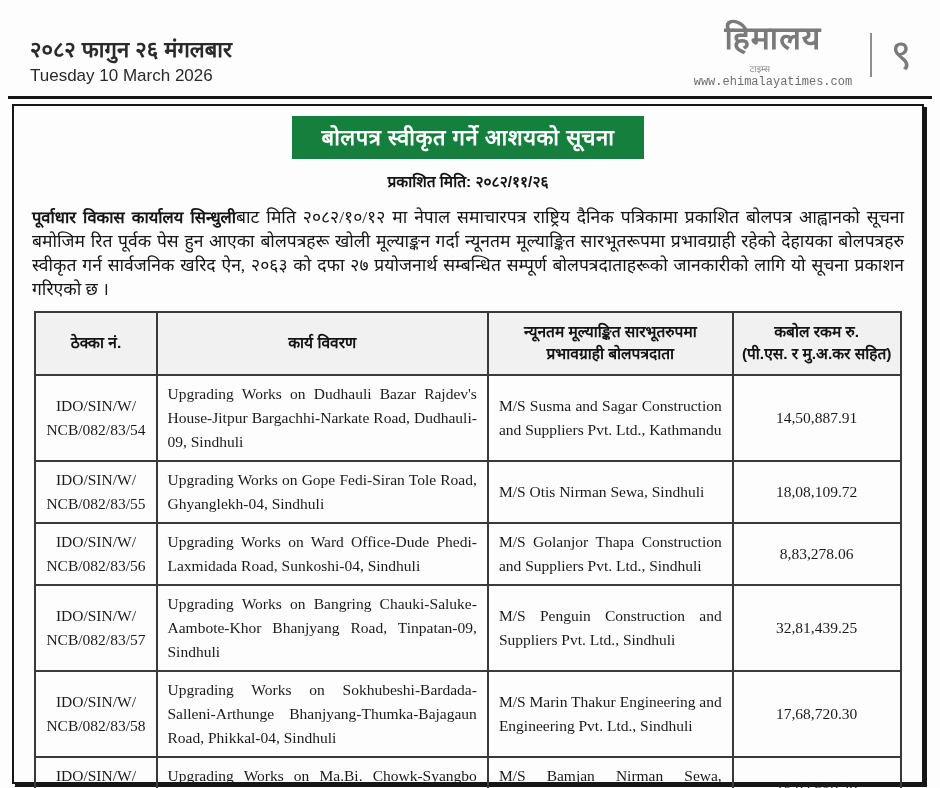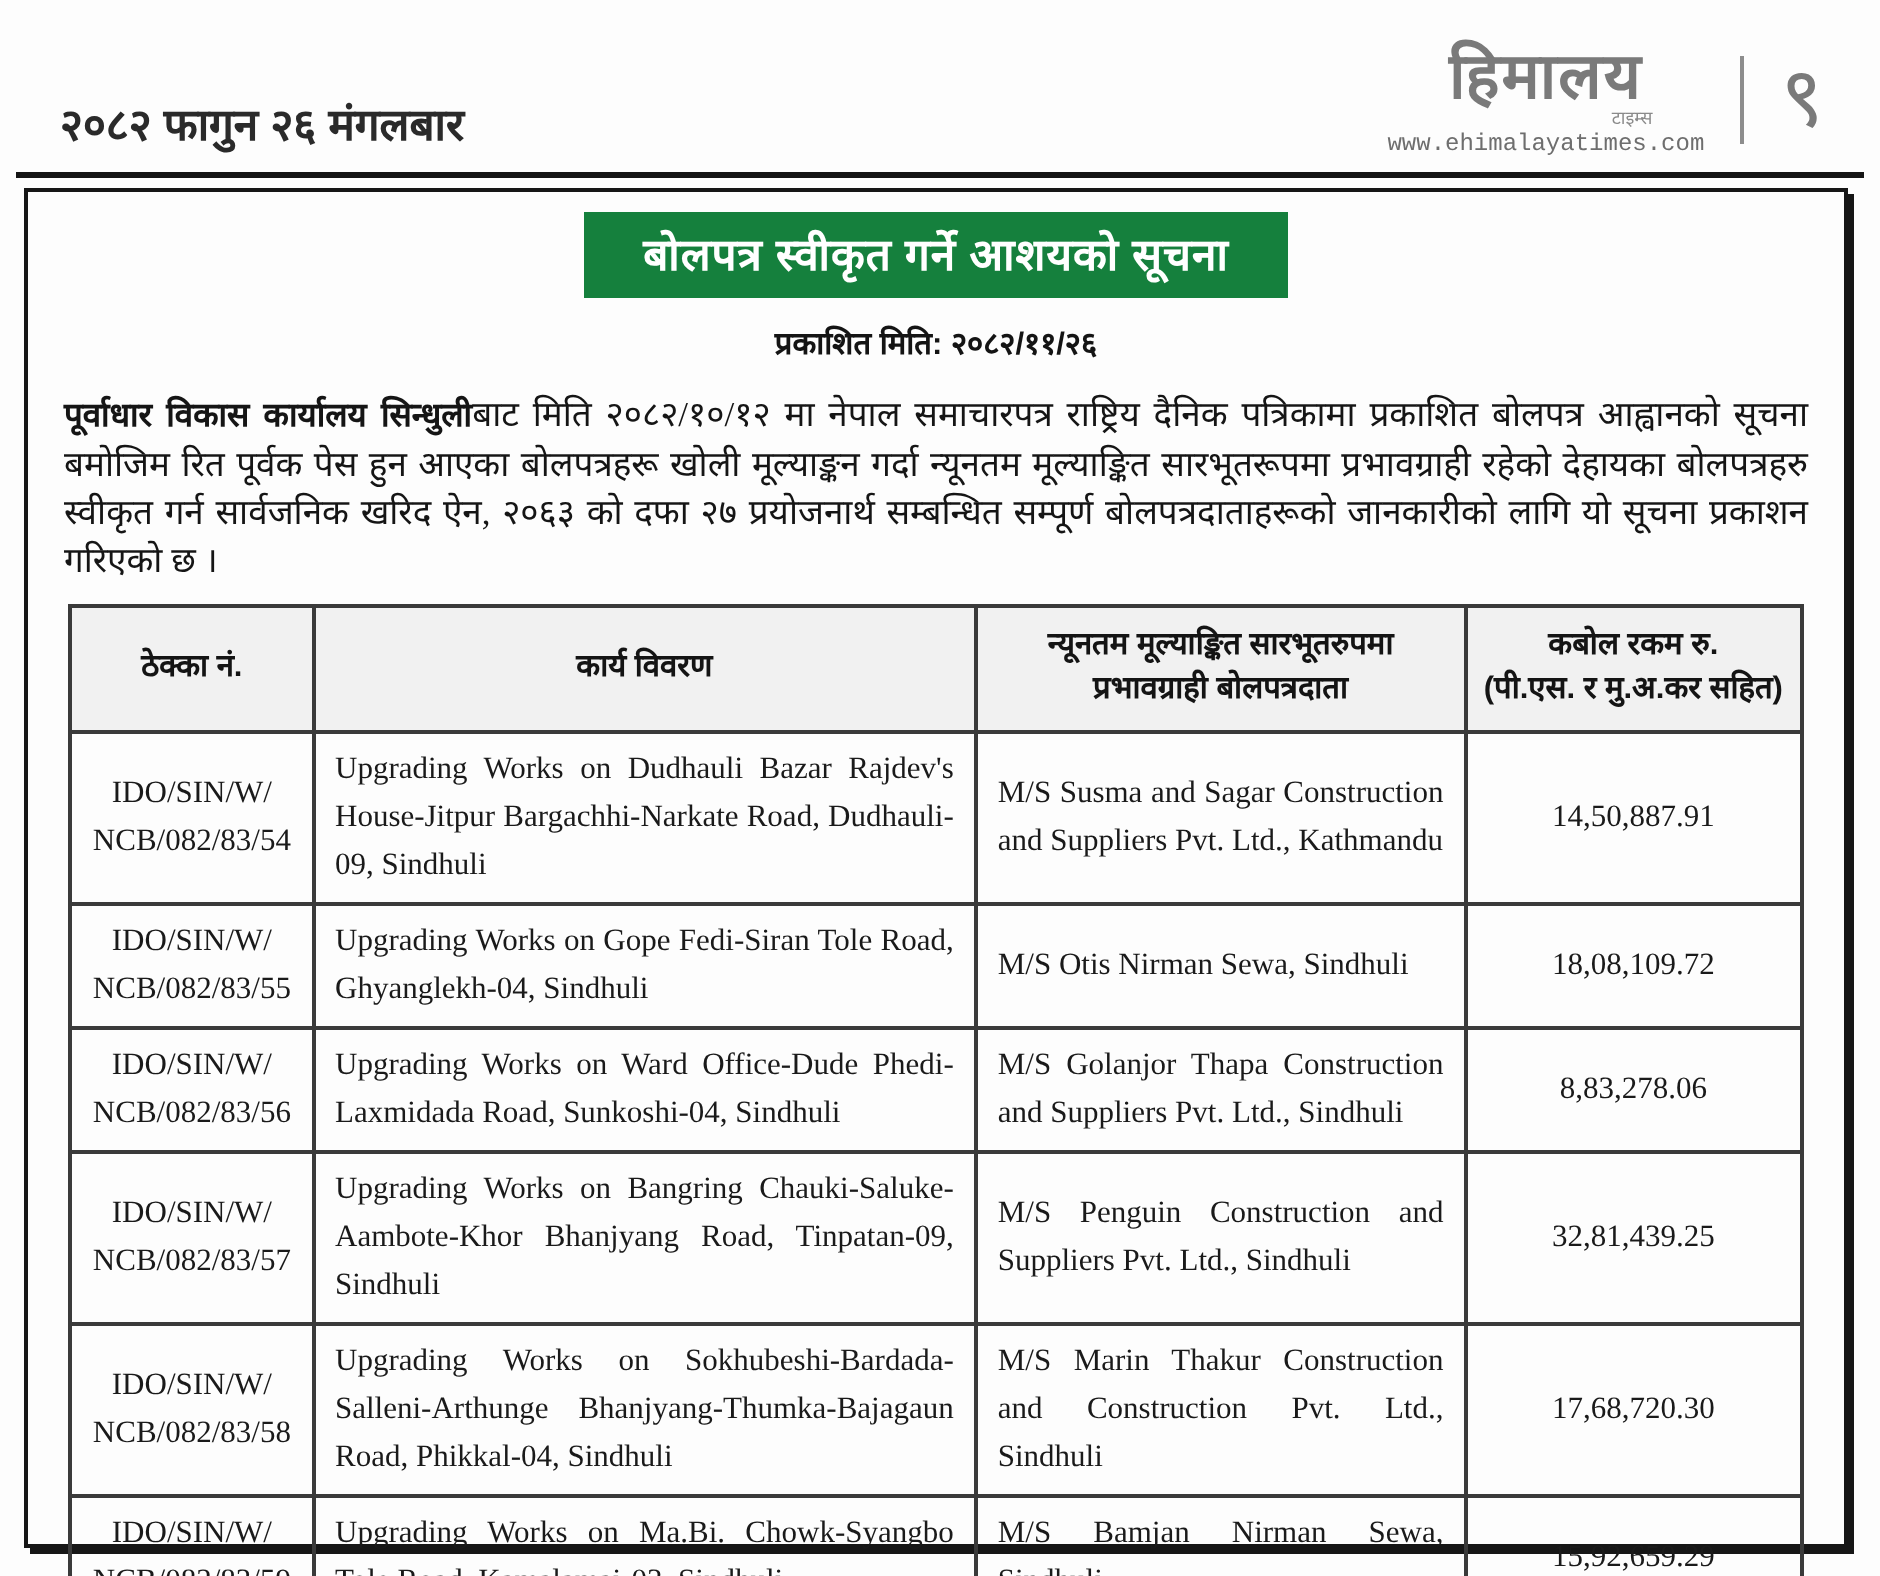--- a/index.html
+++ b/index.html
@@ -16,21 +16,21 @@
   .masthead {
     display: flex; justify-content: space-between; align-items: flex-end;
     padding: 22px 28px 8px 30px;
   }
   .date-block { font-family: "Liberation Sans", sans-serif; line-height: 1.35; }
   .date-nepali { font-size: 22px; font-weight: bold; color: #2a2a2a; }
   .date-english { font-size: 17px; color: #2a2a2a; }
   .logo-block { display: flex; align-items: center; gap: 18px; color: #757575; }
   .logo-stack { text-align: center; line-height: 1; }
   .logo-name { font-family: "Liberation Sans", sans-serif; font-weight: bold; font-size: 32px; color: #7a7a7a; letter-spacing: 1px; }
-  .logo-sub { font-family: "Liberation Sans", sans-serif; font-size: 9px; color: #8a8a8a; text-align: right; padding-right: 26px; margin-top: 1px; }
+  .logo-sub { font-family: "Liberation Sans", sans-serif; font-size: 9px; color: #8a8a8a; padding-right: 26px; margin-top: 11px; }
   .logo-url { font-family: Liberation Mono, monospace; font-size: 12px; color: #6e6e6e; margin-top: 2px; }
   .logo-divider { width: 2px; height: 44px; background: #8d8d8d; }
   .page-number { font-family: "Liberation Serif", serif; font-size: 42px; color: #7a7a7a; line-height: 1; }
 
   .top-rule { border-top: 3px solid #151515; margin: 0 8px; }
 
   
   .notice-box {
     margin: 5px 16px 0 12px;
     border: 2px solid #161616;
@@ -82,20 +82,21 @@
   td.cell-work { text-align: justify; }
   td.cell-bidder { text-align: justify; }
   td.cell-amt { text-align: center; }
 </style>
 </head>
 <body>
 
 <div class="masthead">
   <div class="date-block">
     <div class="date-nepali">२०८२ फागुन २६ मंगलबार</div>
+    <div class="date-english">Tuesday 10 March 2026</div>
   </div>
   <div class="logo-block">
     <div class="logo-stack">
       <div class="logo-name">हिमालय</div>
       <div class="logo-sub">टाइम्स</div>
       <div class="logo-url">www.ehimalayatimes.com</div>
     </div>
     <div class="logo-divider"></div>
     <div class="page-number">९</div>
   </div>
@@ -155,21 +156,21 @@
         <td class="cell-id">IDO/SIN/W/
 NCB/082/83/57</td>
         <td class="cell-work">Upgrading Works on Bangring Chauki-Saluke-Aambote-Khor Bhanjyang Road, Tinpatan-09, Sindhuli</td>
         <td class="cell-bidder">M/S Penguin Construction and Suppliers Pvt. Ltd., Sindhuli</td>
         <td class="cell-amt">32,81,439.25</td>
       </tr>
       <tr>
         <td class="cell-id">IDO/SIN/W/
 NCB/082/83/58</td>
         <td class="cell-work">Upgrading Works on Sokhubeshi-Bardada-Salleni-Arthunge Bhanjyang-Thumka-Bajagaun Road, Phikkal-04, Sindhuli</td>
-        <td class="cell-bidder">M/S Marin Thakur Construction and Construction Pvt. Ltd., Sindhuli</td>
+        <td class="cell-bidder">M/S Marin Thakur Engineering and Engineering Pvt. Ltd., Sindhuli</td>
         <td class="cell-amt">17,68,720.30</td>
       </tr>
       <tr>
         <td class="cell-id">IDO/SIN/W/
 NCB/082/83/59</td>
         <td class="cell-work">Upgrading Works on Ma.Bi. Chowk-Syangbo Tole Road, Kamalamai-03, Sindhuli</td>
         <td class="cell-bidder">M/S Bamjan Nirman Sewa, Sindhuli</td>
         <td class="cell-amt">15,92,659.29</td>
       </tr>
 

